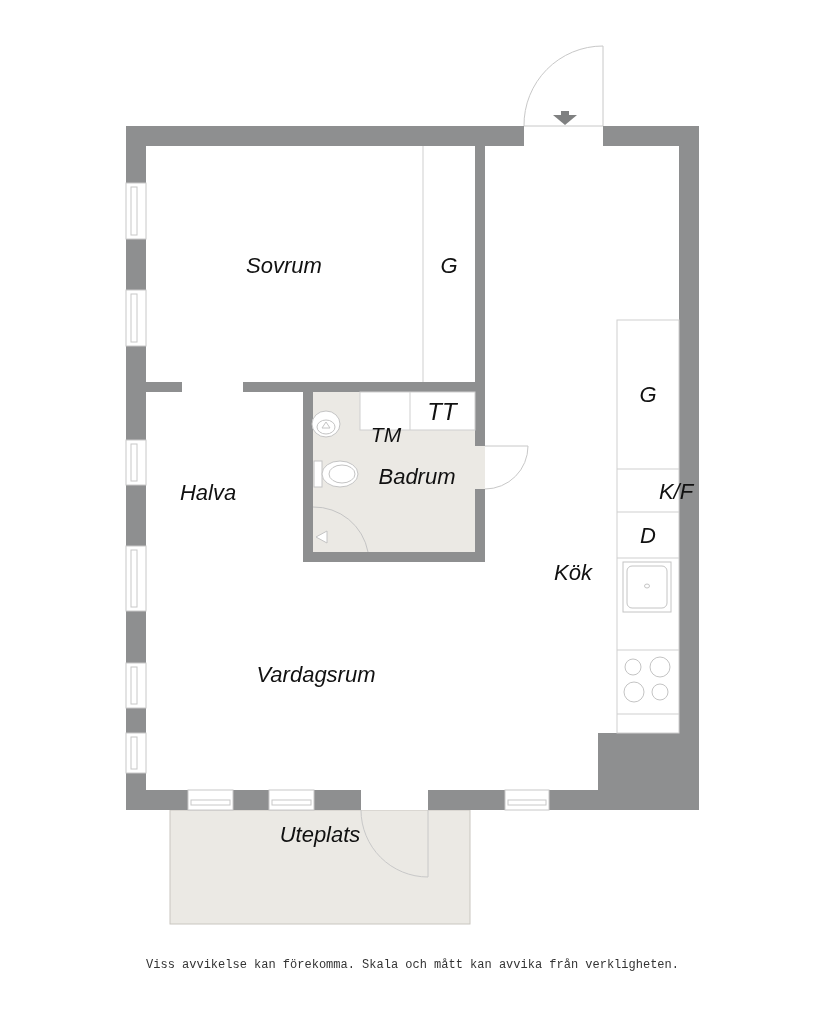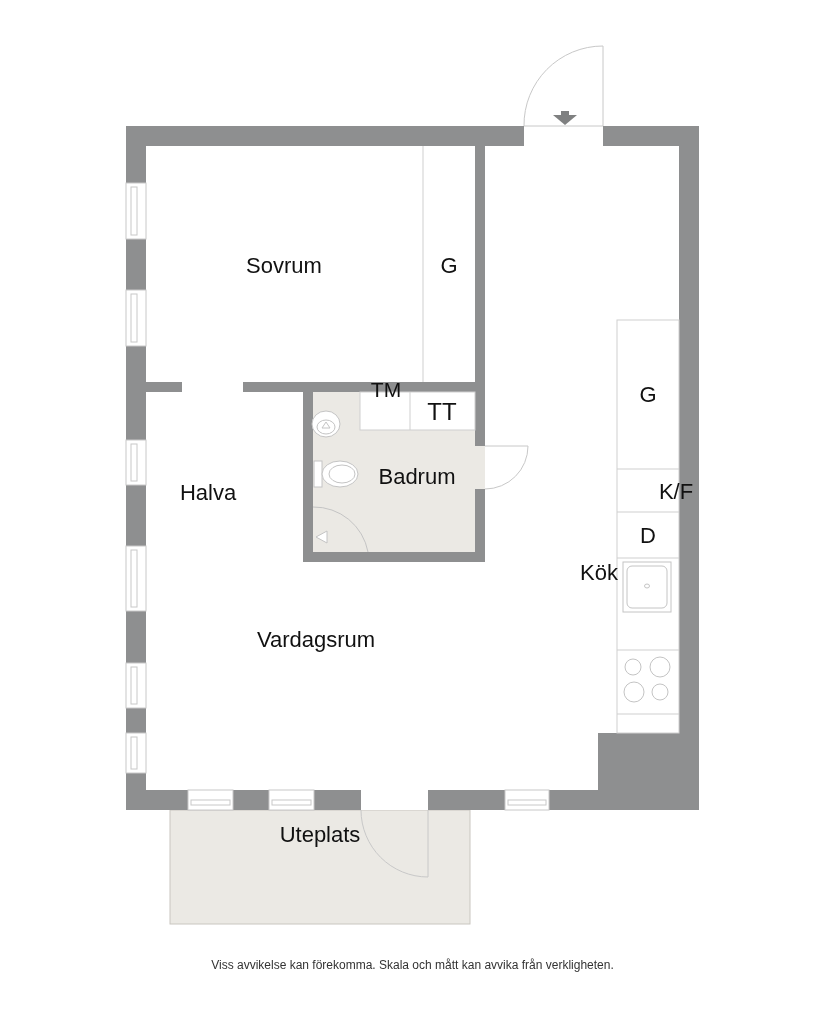--- a/index.html
+++ b/index.html
@@ -1,19 +1,19 @@
 <!DOCTYPE html>
 <html><head>
 <meta charset="utf-8">
 <style>
   html, body { margin:0; padding:0; background:#ffffff; }
   body { width:825px; height:1010px; position:relative; overflow:hidden; font-family:"Liberation Sans", sans-serif; }
   #plan { position:absolute; left:0; top:0; width:825px; height:1010px; }
-  .room-label { position:absolute; font-family:"Liberation Sans", sans-serif; font-size:22px; color:#111; white-space:nowrap; transform:translate(-50%,-50%); }
-  .disclaimer { position:absolute; left:0; top:958px; width:825px; text-align:center; font-size:12px; color:#333; font-family:Liberation Sans, sans-serif; }
+  .room-label { position:absolute; font-family:"Liberation Sans", sans-serif; font-size:22px; color:#111; white-space:nowrap; transform:translate(-50%,-50%);font-style:italic; }
+  .disclaimer { position:absolute; left:0; top:958px; width:825px; text-align:center; font-size:12px; color:#333; font-family:Liberation Mono, monospace; }
 </style>
 </head>
 <body>
 
 <svg id="plan" viewBox="0 0 825 1010" xmlns="http://www.w3.org/2000/svg">
 
   <rect x="170" y="810" width="300" height="114" fill="#ebe9e4" stroke="#c9c6c0" stroke-width="1"></rect>
 
   <rect x="313" y="392" width="162" height="160" fill="#ebe9e4"></rect>
 
@@ -131,24 +131,24 @@
 
   <g>
     <rect x="361" y="790" width="67" height="20" fill="#ffffff"></rect>
     <line x1="428" y1="810" x2="428" y2="877" stroke="#c8c8c8" stroke-width="1"></line>
     <path d="M 361 810 A 67 67 0 0 0 428 877" fill="none" stroke="#c8c8c8" stroke-width="1"></path>
   </g>
 </svg>
 
 <div class="room-label" style="left:284px; top:266px;">Sovrum</div>
 <div class="room-label" style="left:449px; top:266px;">G</div>
-<div class="room-label" style="left:386px; top:390px; font-size:21px;">TM</div>
+<div class="room-label" style="left:386px; top:435px; font-size:21px;">TM</div>
 <div class="room-label" style="left:442px; top:412px; font-size:24px;">TT</div>
 <div class="room-label" style="left:417px; top:477px;text-align:right;">Badrum</div>
 <div class="room-label" style="left:208px; top:493px;">Halva</div>
-<div class="room-label" style="left:599px; top:573px;">Kök</div>
+<div class="room-label" style="left:573px; top:573px;">Kök</div>
 <div class="room-label" style="left:648px; top:395px;">G</div>
 <div class="room-label" style="left:648px; top:492px;margin-left:28px;">K/F</div>
 <div class="room-label" style="left:648px; top:536px;">D</div>
-<div class="room-label" style="left:316px; top:640px;">Vardagsrum</div>
+<div class="room-label" style="left:316px; top:675px;">Vardagsrum</div>
 <div class="room-label" style="left:320px; top:835px;">Uteplats</div>
 
 <div class="disclaimer">Viss avvikelse kan förekomma. Skala och mått kan avvika från verkligheten.</div>
 
 </body></html>

